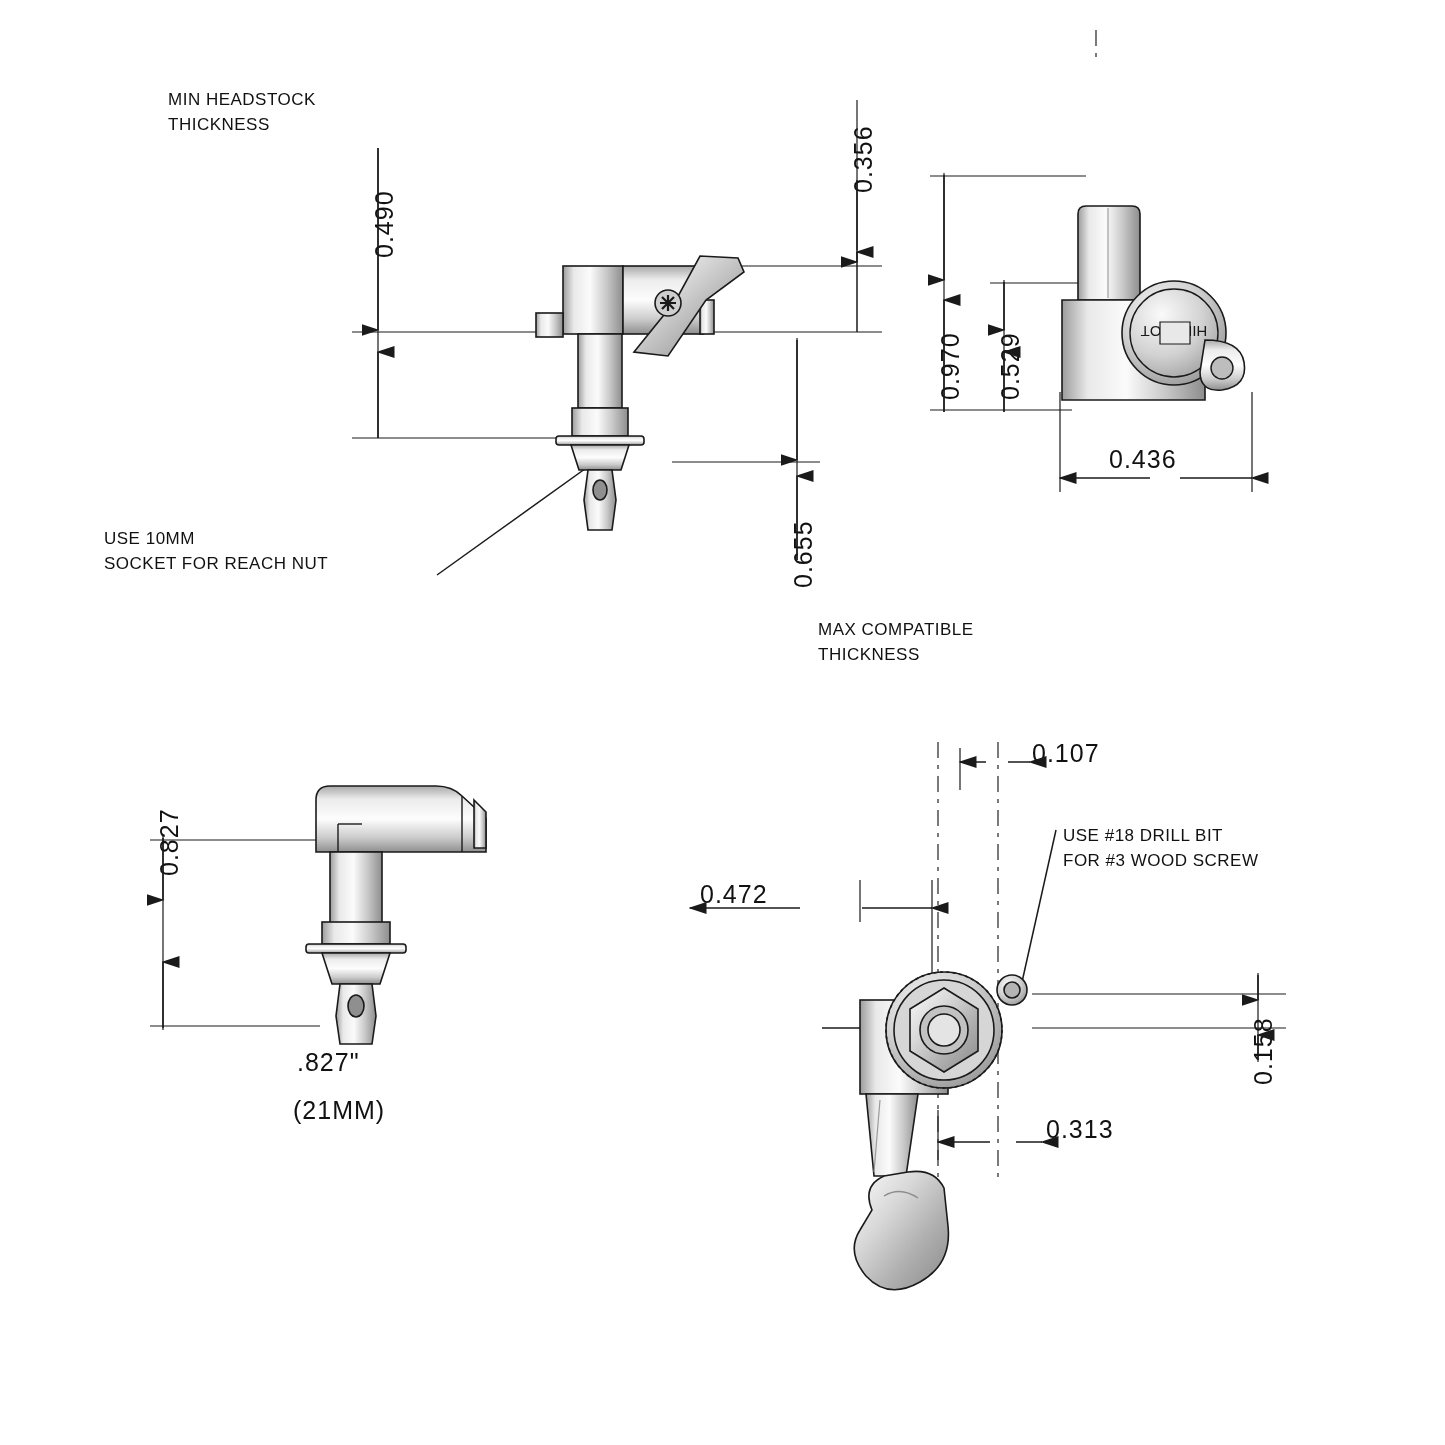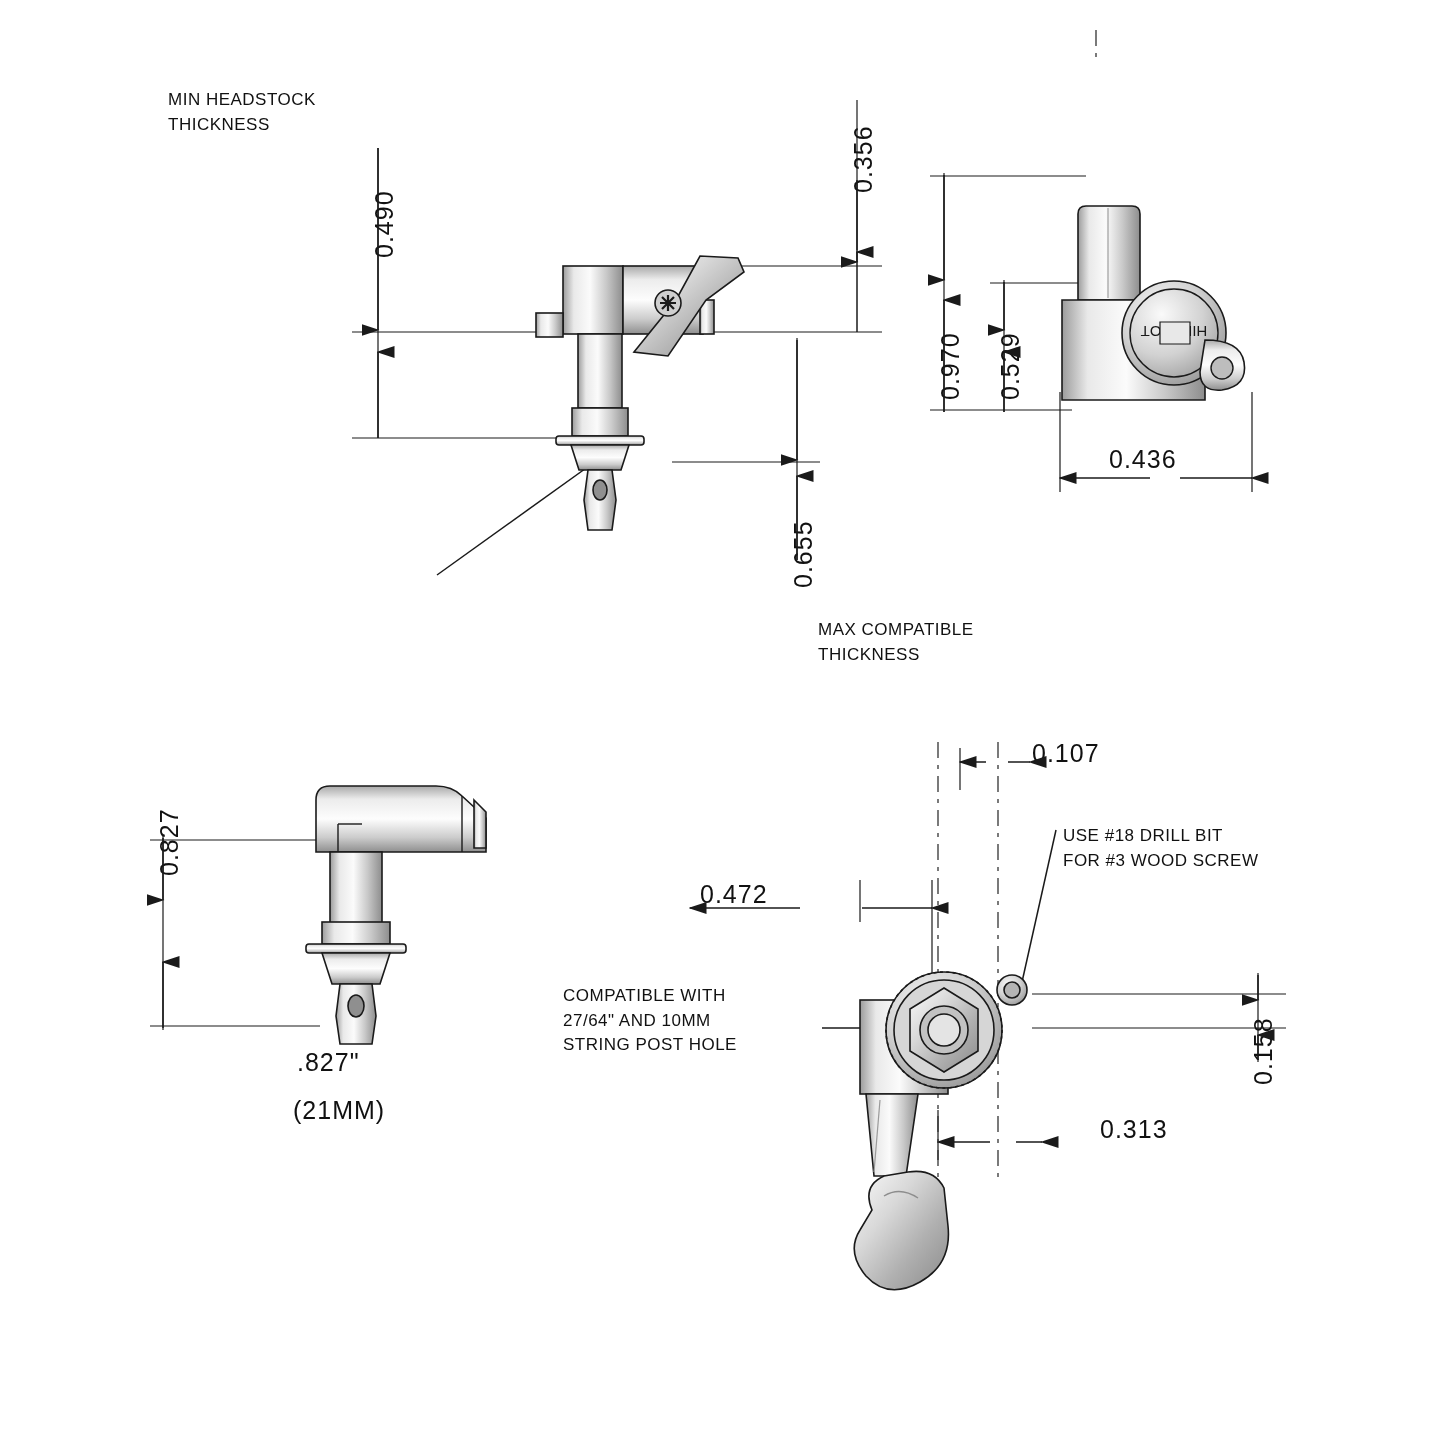--- a/index.html
+++ b/index.html
@@ -46,43 +46,42 @@
     overflow: visible;
   }
 </style>
 </head>
 <body>
 
 <div class="sheet">
 
   <div class="note" style="left:168px; top:88px;">MIN HEADSTOCK
 THICKNESS</div>
+  <div class="note" style="left:104px; top:527px;">USE 10MM
+SOCKET FOR REACH NUT</div>
   <div class="note" style="left:818px; top:618px;">MAX COMPATIBLE
 THICKNESS</div>
   <div class="note" style="left:1063px; top:824px;">USE #18 DRILL BIT
 FOR #3 WOOD SCREW</div>
-  <div class="note" style="left:563px; top:984px;">COMPATIBLE WITH
-27/64" AND 10MM
-STRING POST HOLE</div>
 
   <div class="dim vert" style="left:370px; top:258px;">0.490</div>
   <div class="dim vert" style="left:849px; top:193px;">0.356</div>
   <div class="dim vert" style="left:789px; top:588px;">0.655</div>
 
   <div class="dim vert" style="left:936px; top:400px;">0.970</div>
   <div class="dim vert" style="left:996px; top:400px;">0.529</div>
   <div class="dim" style="left:1109px; top:445px;">0.436</div>
 
   <div class="dim vert" style="left:155px; top:876px;">0.827</div>
   <div class="dim" style="left:297px; top:1048px;">.827"</div>
   <div class="dim" style="left:293px; top:1096px;">(21MM)</div>
 
   <div class="dim" style="left:1032px; top:739px;">0.107</div>
   <div class="dim" style="left:700px; top:880px;">0.472</div>
-  <div class="dim" style="left:1100px; top:1115px;">0.313</div>
+  <div class="dim" style="left:1046px; top:1115px;">0.313</div>
   <div class="dim vert" style="left:1249px; top:1085px;">0.158</div>
 
   <svg class="draw" viewBox="0 0 1445 1445">
     <defs>
       <marker id="arrUp" markerWidth="10" markerHeight="12" refX="5" refY="1" orient="auto">
         <path d="M5,0 L9,12 L1,12 Z" fill="#1a1a1a"></path>
       </marker>
       <marker id="arrStart" markerWidth="12" markerHeight="10" refX="1" refY="5" orient="auto">
         <path d="M0,5 L12,1 L12,9 Z" fill="#1a1a1a"></path>
       </marker>

